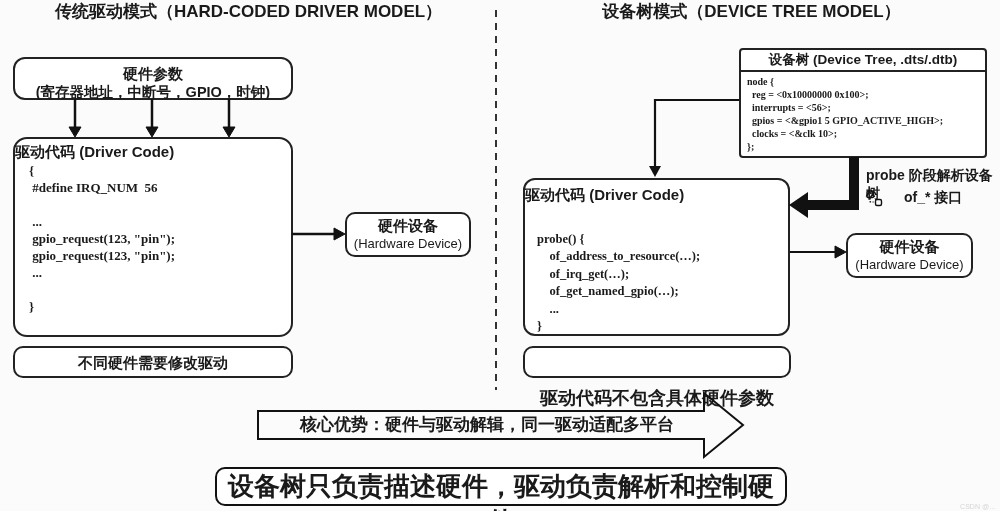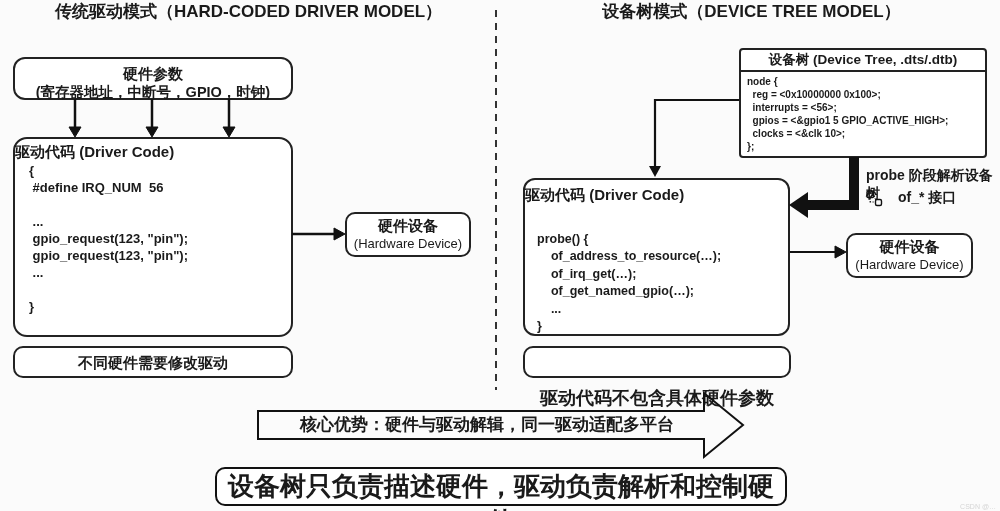--- a/index.html
+++ b/index.html
@@ -3,21 +3,21 @@
 <meta charset="utf-8">
 <style>
   html,body{margin:0;padding:0;}
   body{font-family:"Liberation Sans",sans-serif;color:#1a1a1a;}
   .canvas{position:relative;width:1000px;height:511px;background:#fbfbfb;overflow:hidden;}
   .abs{position:absolute;box-sizing:border-box;}
   .box{position:absolute;box-sizing:border-box;background:#ffffff;border:2px solid #222;border-radius:12px;}
   .center{text-align:center;}
   .bold{font-weight:bold;}
   .col-title{font-size:17px;font-weight:bold;text-align:center;}
-  .code{font-family:Liberation Sans, sans-serif;font-weight:bold;white-space:pre;}
+  .code{font-family:Liberation Serif, serif;font-weight:bold;white-space:pre;}
   .code div{white-space:pre;}
   .code-l{font-size:13px;line-height:17px;padding-left:14px;}
   .code-l div{min-height:17px;}
   .code-r{font-size:12.5px;line-height:17.5px;padding-left:12px;margin-top:8px;}
   .code-r div{min-height:17.5px;}
   .code-dt{font-size:10px;line-height:13px;padding:3px 0 0 6px;font-weight:bold;}
   .code-dt div{min-height:13px;}
   .box-title{font-size:15px;font-weight:bold;text-align:left;}
   .note-text{font-size:14px;font-weight:bold;}
   svg.overlay{position:absolute;left:0;top:0;pointer-events:none;}
@@ -53,21 +53,21 @@
     <div class="center bold" style="font-size:13.5px;line-height:20px;border-bottom:2px solid #222;">设备树 (Device Tree, .dts/.dtb)</div>
     <div class="code code-dt"><div>node {</div><div>  reg = &lt;0x10000000 0x100&gt;;</div><div>  interrupts = &lt;56&gt;;</div><div>  gpios = &lt;&amp;gpio1 5 GPIO_ACTIVE_HIGH&gt;;</div><div>  clocks = &lt;&amp;clk 10&gt;;</div><div>};</div></div>
   </div>
 
   <div class="box" style="left:523px;top:178px;width:267px;height:158px;">
     <div class="box-title" style="margin-top:6px;">驱动代码 (Driver Code)</div>
     <div class="code code-r"><div>&nbsp;</div><div>probe() {</div><div>    of_address_to_resource(…);</div><div>    of_irq_get(…);</div><div>    of_get_named_gpio(…);</div><div>    ...</div><div>}</div></div>
   </div>
 
   <div class="abs note-text" style="left:866px;top:167px;">probe 阶段解析设备树</div>
-  <div class="abs" style="left:866px;top:189px;display:flex;align-items:center;gap:15px;">
+  <div class="abs" style="left:866px;top:189px;display:flex;align-items:center;gap:21px;">
     <span style="display:inline-flex;">
       <svg width="17" height="17" viewBox="0 0 17 17">
         <rect x="1" y="1" width="6.5" height="6.5" rx="1" fill="none" stroke="#111" stroke-width="1.4"></rect>
         <path d="M4.2 7.5 v4.5 h3.5" fill="none" stroke="#111" stroke-width="1.2" stroke-dasharray="2,1.4"></path>
         <rect x="9.5" y="9.5" width="6" height="6" rx="1.5" fill="none" stroke="#111" stroke-width="1.4"></rect>
       </svg>
     </span>
     <span class="note-text">of_* 接口</span>
   </div>
 

